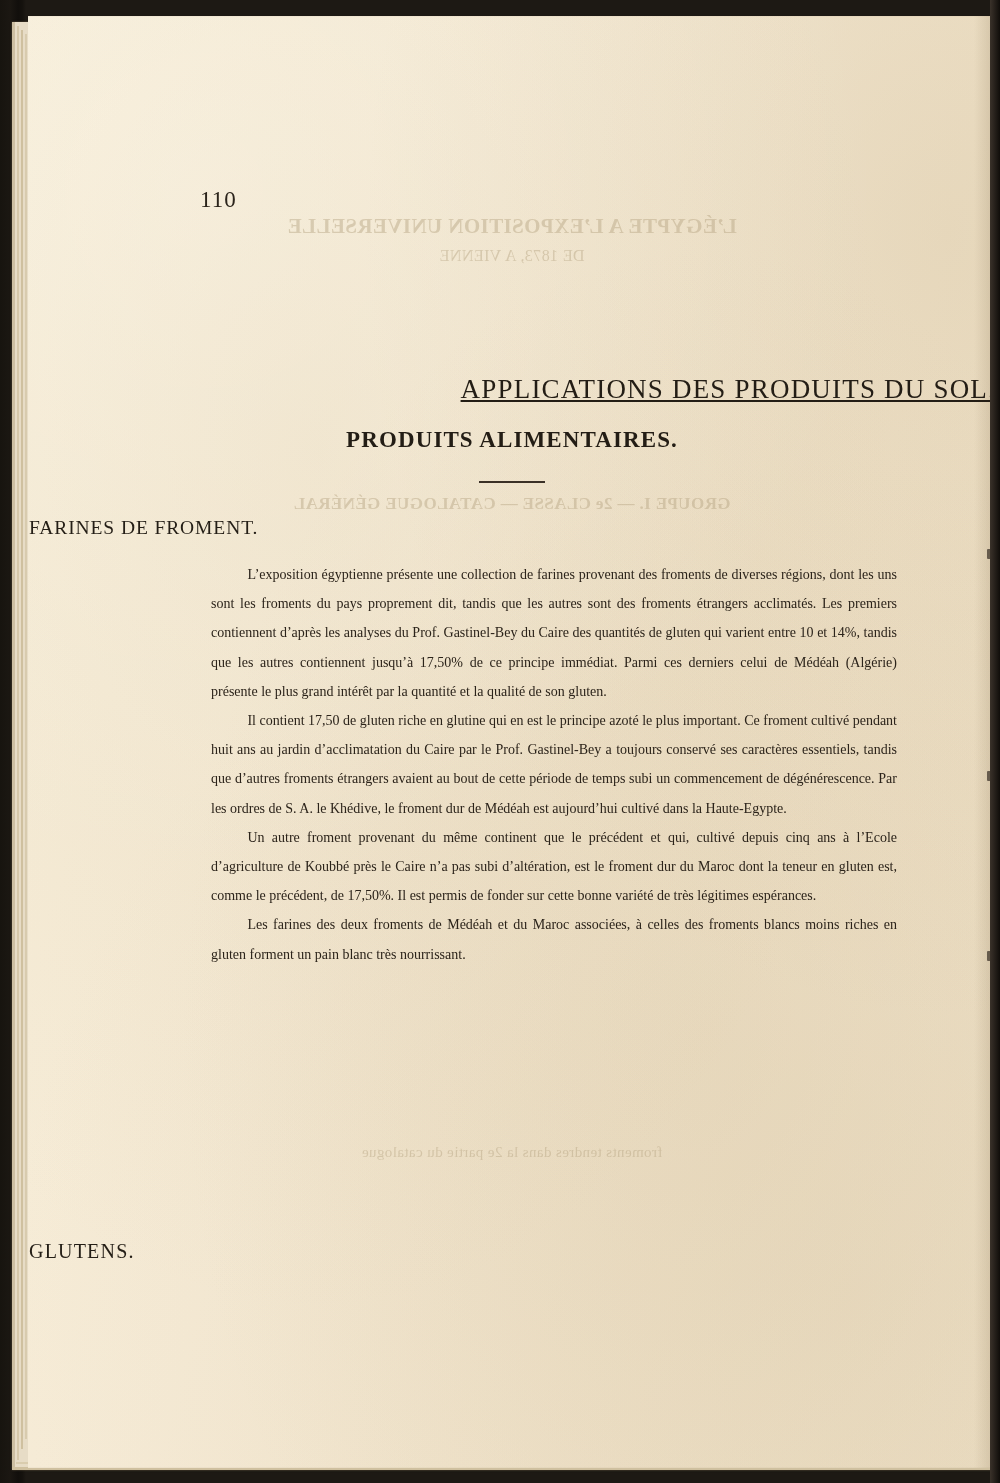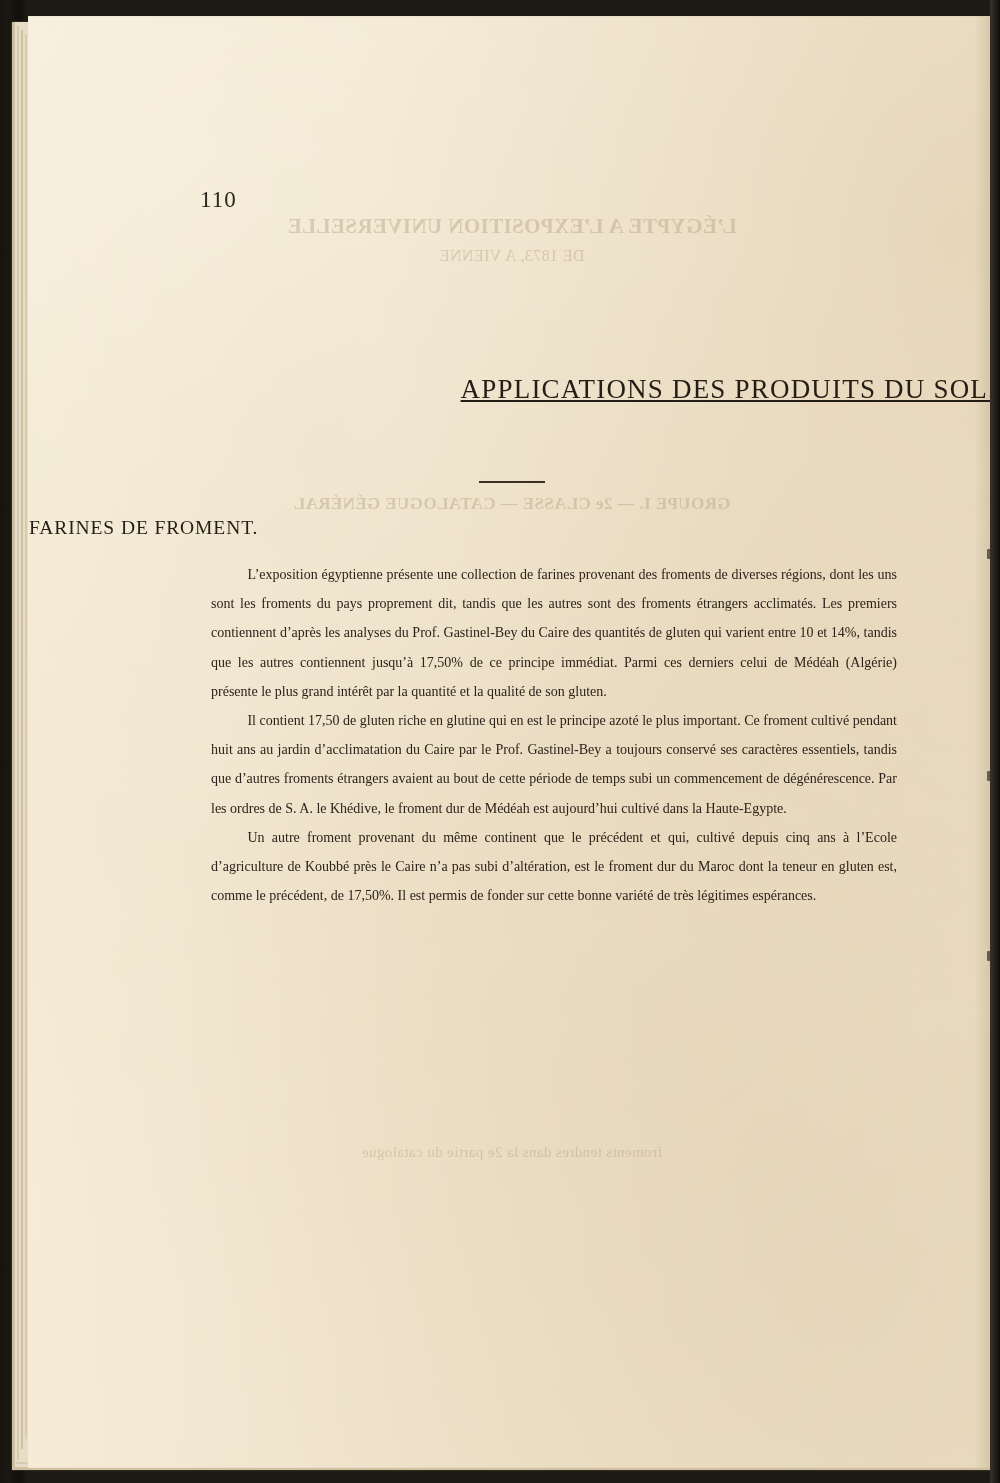--- a/index.html
+++ b/index.html
@@ -223,29 +223,32 @@
 
     <div class="reg-mark" style="right:4px; top:533px;"></div>
     <div class="reg-mark" style="right:4px; top:755px;"></div>
     <div class="reg-mark" style="right:4px; top:935px;"></div>
 
     <div class="content">
 
       <div class="folio">110</div>
 
       <div class="title-main">APPLICATIONS DES PRODUITS DU SOL.</div>
+      <div class="title-sub">PRODUITS ALIMENTAIRES.</div>
       <div class="rule"></div>
 
       <div class="section-head sh-farines">FARINES DE FROMENT.</div>
 
       <div class="body-block bb-1">
         <p>L’exposition égyptienne présente une collection de farines provenant des froments de diverses régions, dont les uns sont les froments du pays proprement dit, tandis que les autres sont des froments étrangers acclimatés. Les premiers contiennent d’après les analyses du Prof. Gastinel-Bey du Caire des quantités de gluten qui varient entre 10 et 14%, tandis que les autres contiennent jusqu’à 17,50% de ce principe immédiat. Parmi ces derniers celui de Médéah (Algérie) présente le plus grand intérêt par la quantité et la qualité de son gluten.</p>
         <p>Il contient 17,50 de gluten riche en glutine qui en est le principe azoté le plus important. Ce froment cultivé pendant huit ans au jardin d’acclimatation du Caire par le Prof. Gastinel-Bey a toujours conservé ses caractères essentiels, tandis que d’autres froments étrangers avaient au bout de cette période de temps subi un commencement de dégénérescence. Par les ordres de S. A. le Khédive, le froment dur de Médéah est aujourd’hui cultivé dans la Haute-Egypte.</p>
         <p>Un autre froment provenant du même continent que le précédent et qui, cultivé depuis cinq ans à l’Ecole d’agriculture de Koubbé près le Caire n’a pas subi d’altération, est le froment dur du Maroc dont la teneur en gluten est, comme le précédent, de 17,50%. Il est permis de fonder sur cette bonne variété de très légitimes espérances.</p>
+        <p>Les farines des deux froments de Médéah et du Maroc associées, à celles des froments blancs moins riches en gluten forment un pain blanc très nourrissant.</p>
       </div>
 
+      <div class="section-head sh-glutens">GLUTENS.</div>
 
 
     </div>
   </div>
 
   <div class="binding-outer" style="right:0;top:0;width:10px;height:100%;background:linear-gradient(to right,#3a322a,#100d0a);"></div>
 </div>
 
 </body></html>

